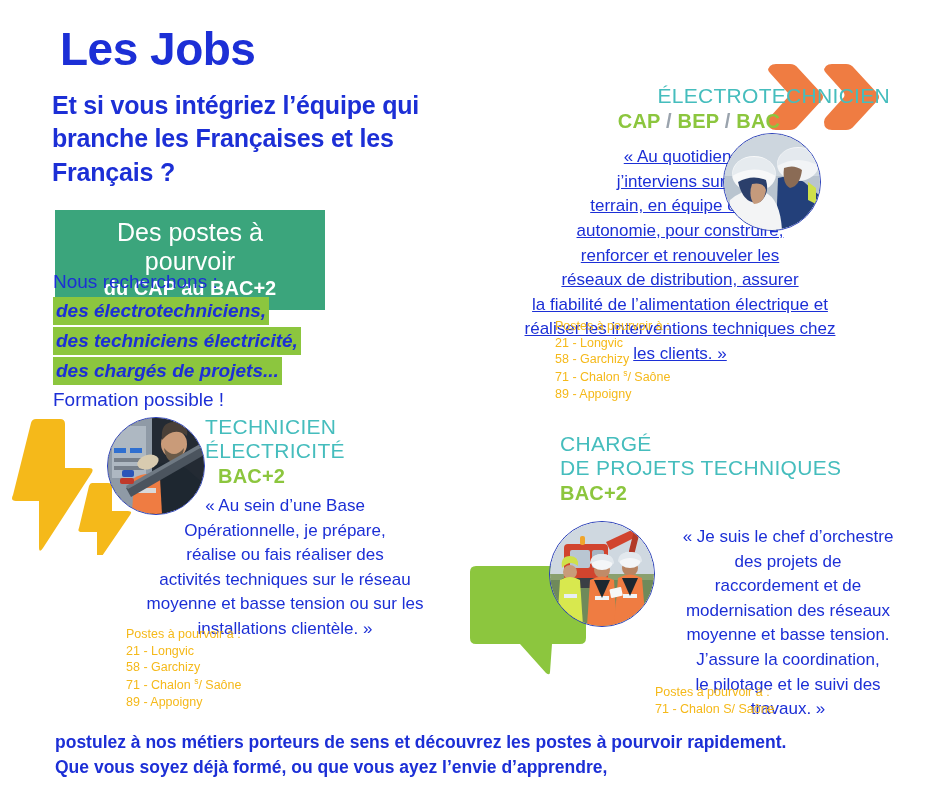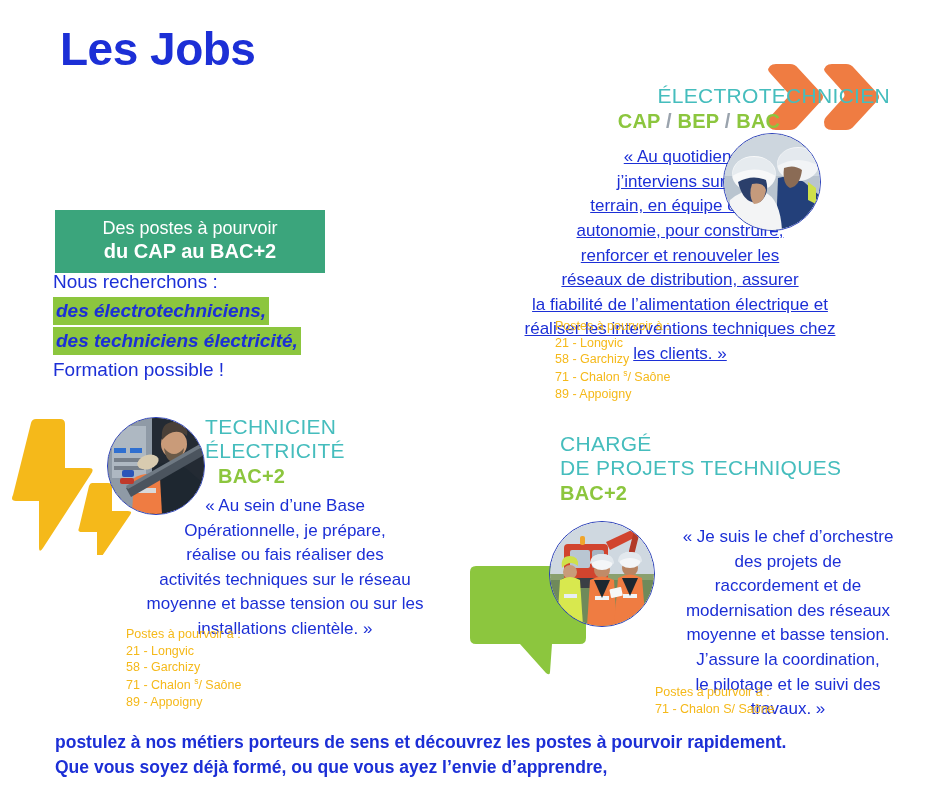--- a/index.html
+++ b/index.html
@@ -45,21 +45,21 @@
     font-size:25px; font-weight:bold; color:var(--blue);
     line-height:1.33; letter-spacing:-0.2px;
   }
 
   .green-box {
     position:absolute; left:55px; top:210px;
     width:270px; padding:8px 14px 10px;
     background:var(--boxgrn); color:#fff; text-align:center;
     box-sizing:border-box;
   }
-  .green-box .l1 { font-size:18px; line-height:1.15; }
+  .green-box .l1 { font-size:25px; line-height:1.15; }
   .green-box .l2 { font-size:20px; font-weight:bold; line-height:1.2; }
 
   .recherche {
     position:absolute; left:53px; top:268px; width:400px;
     font-size:19px; color:var(--blue); line-height:1.48;
   }
   .recherche .plain { font-weight:normal; display:block; }
   .recherche .hl {
     display:inline-block; font-weight:bold;
     background:var(--green); color:var(--blue);
@@ -147,30 +147,36 @@
     </svg>
   </div>
 
   <div class="bubble">
     <svg viewBox="0 0 120 115" width="120" height="115" aria-hidden="true">
       <path d="M8 6 h104 q6 0 6 6 v66 q0 6 -6 6 h-28 l-2 28 q0 4 -4 1 l-26 -29 h-44 q-6 0 -6 -6 v-66 q0 -6 6 -6 z" fill="#8cc63e"></path>
     </svg>
   </div>
 
   <div class="title-main">Les Jobs</div>
+  <div class="title-sub">
+    <span>Et si vous intégriez l’équipe</span>
+    <span>qui branche les Françaises</span>
+    <span>et les Français ?</span>
+  </div>
 
   <div class="green-box">
     <div class="l1">Des postes à pourvoir</div>
     <div class="l2">du CAP au BAC+2</div>
   </div>
 
   <div class="recherche">
     <span class="plain">Nous recherchons :</span>
     <span class="hl">des électrotechniciens,</span><br>
     <span class="hl">des techniciens électricité,</span><br>
+    <span class="hl">des chargés de projets...</span>
     <span class="last">Formation possible !</span>
   </div>
 
   <div class="job" id="card-electro">
     <div class="job-title">ÉLECTROTECHNICIEN</div>
     <div class="job-level"><span>CAP</span> <span class="slash">/</span> <span>BEP</span> <span class="slash">/</span> <span>BAC</span></div>
     <div class="job-quote" style="white-space:pre-line;">« Au quotidien,
 j’interviens sur le
 terrain, en équipe ou en
 autonomie, pour construire,

